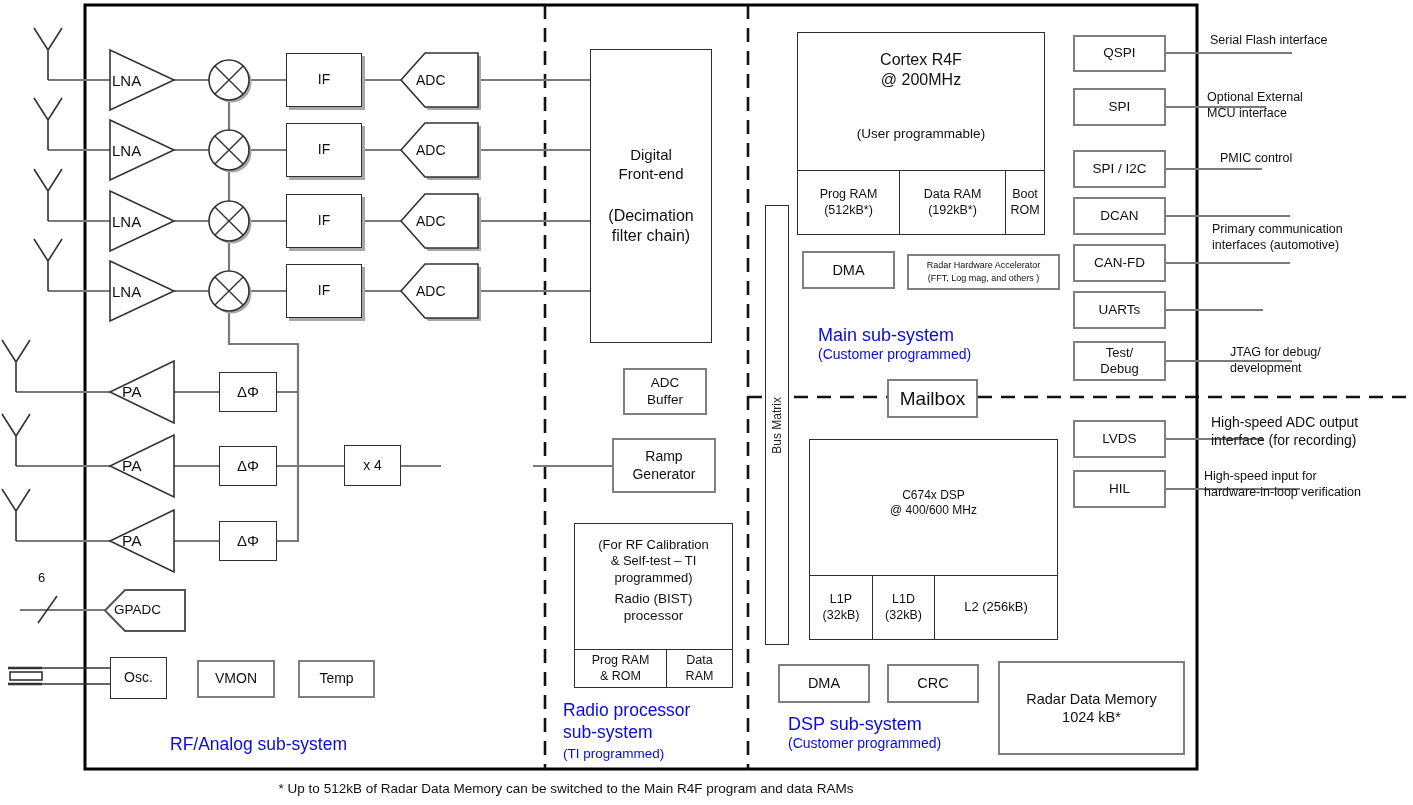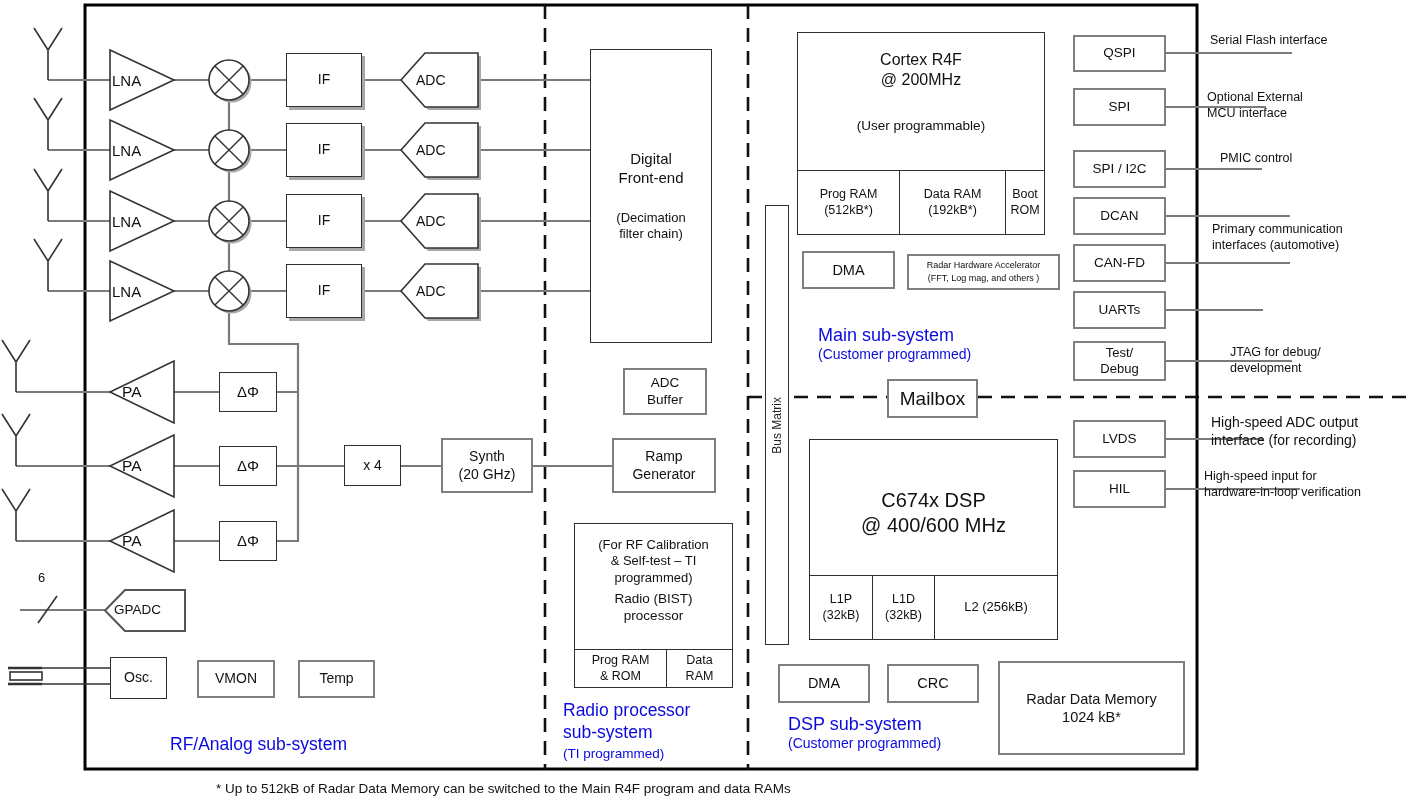--- a/index.html
+++ b/index.html
@@ -142,30 +142,26 @@
 
 <div class="lbl" style="left:122px;top:382px;width:44px;font-size:15.5px">PA</div>
 <div class="lbl" style="left:122px;top:456px;width:44px;font-size:15.5px">PA</div>
 <div class="lbl" style="left:122px;top:531px;width:44px;font-size:15.5px">PA</div>
 
 <div class="box bk" style="left:219px;top:372px;width:58px;height:40px;font-size:15px">ΔΦ</div>
 <div class="box bk" style="left:219px;top:446px;width:58px;height:40px;font-size:15px">ΔΦ</div>
 <div class="box bk" style="left:219px;top:521px;width:58px;height:40px;font-size:15px">ΔΦ</div>
 
 <div class="box bk" style="left:344px;top:445px;width:57px;height:41px;font-size:14px">x 4</div>
-<div class="box" style="left:441px;top:438px;width:92px;height:55px;font-size:14px">
-      <span class="pre">Synth
-(20 GHz)</span>
-    </div>
 
 <div class="box bk" style="left:590px;top:49px;width:122px;height:294px">
   <div class="stack">
     <div class="pre" style="font-size:15px">Digital
 Front-end</div>
-    <div class="pre" style="font-size:13px;margin-top:22px">(Decimation
+    <div class="pre" style="font-size:16px;margin-top:22px">(Decimation
 filter chain)</div>
   </div>
 </div>
 
 <div class="box" style="left:623px;top:368px;width:84px;height:47px;font-size:13.5px">
       <span class="pre">ADC
 Buffer</span>
     </div>
 <div class="box" style="left:612px;top:438px;width:104px;height:55px;font-size:14px">
       <span class="pre">Ramp
@@ -200,21 +196,21 @@
 <div class="lbl blue" style="left:563px;top:745px;width:180px;font-size:13.5px">(TI programmed)</div>
 <div class="lbl blue" style="left:818px;top:324px;width:222px;font-size:18px">Main sub-system</div>
 <div class="lbl blue" style="left:818px;top:346px;width:222px;font-size:14px">(Customer programmed)</div>
 <div class="lbl blue" style="left:788px;top:713px;width:220px;font-size:18px">DSP sub-system</div>
 <div class="lbl blue" style="left:788px;top:735px;width:220px;font-size:14px">(Customer programmed)</div>
 
 <div class="box bk" style="left:797px;top:32px;width:248px;height:203px;padding:0">
   <div style="display:flex;flex-direction:column;width:100%;height:100%">
     <div class="pre" style="font-size:16px;margin-top:17px;text-align:center">Cortex R4F
 @ 200MHz</div>
-    <div style="font-size:13.5px;margin-top:28px;text-align:center">(User programmable)</div>
+    <div style="font-size:13.5px;margin-top:36px;text-align:center">(User programmable)</div>
     <div class="cellrow" style="margin-top:auto;height:64px">
       <div class="cell pre" style="width:101px">Prog RAM
 (512kB*)</div>
       <div class="cell pre" style="width:106px">Data RAM
 (192kB*)</div>
       <div class="cell pre" style="flex:1">Boot
 ROM</div>
     </div>
   </div>
 </div>
@@ -225,21 +221,21 @@
 (FFT, Log mag, and others )</span>
     </div>
 <div class="box" style="left:887px;top:379px;width:91px;height:39px;font-size:19px">Mailbox</div>
 
 <div class="box bk" style="left:765px;top:205px;width:24px;height:440px;padding:0">
   <span class="vtext">Bus Matrix</span>
 </div>
 
 <div class="box bk" style="left:809px;top:439px;width:249px;height:201px;padding:0">
   <div style="display:flex;flex-direction:column;width:100%;height:100%">
-    <div class="pre" style="font-size:20px;margin-top:48px;text-align:center">C674x DSP
+    <div class="pre" style="font-size:12px;margin-top:48px;text-align:center">C674x DSP
 @ 400/600 MHz</div>
     <div class="cellrow" style="margin-top:auto;height:64px">
       <div class="cell pre" style="width:62px">L1P
 (32kB)</div>
       <div class="cell pre" style="width:62px">L1D
 (32kB)</div>
       <div class="cell" style="flex:1;font-size:13px">L2 (256kB)</div>
     </div>
   </div>
 </div>
@@ -270,15 +266,15 @@
 <div class="lbl" style="left:1220px;top:150px;width:100px;font-size:12.5px">PMIC control</div>
 <div class="lbl pre" style="left:1212px;top:221px;width:175px;font-size:12.5px">Primary communication
 interfaces (automotive)</div>
 <div class="lbl pre" style="left:1230px;top:344px;width:130px;font-size:12.5px">JTAG for debug/
 development</div>
 <div class="lbl pre" style="left:1211px;top:414px;width:175px;font-size:14px">High-speed ADC output
 interface (for recording)</div>
 <div class="lbl pre" style="left:1204px;top:468px;width:206px;font-size:12.5px">High-speed input for
 hardware-in-loop verification</div>
 
-<div class="lbl" style="left:216px;top:780px;width:700px;font-size:13.5px;text-align:left">* Up to 512kB of Radar Data Memory can be switched to the Main R4F program and data RAMs</div>
+<div class="lbl" style="left:216px;top:780px;width:700px;font-size:13.5px;text-align:center">* Up to 512kB of Radar Data Memory can be switched to the Main R4F program and data RAMs</div>
 
 </div>
 
 </body></html>

